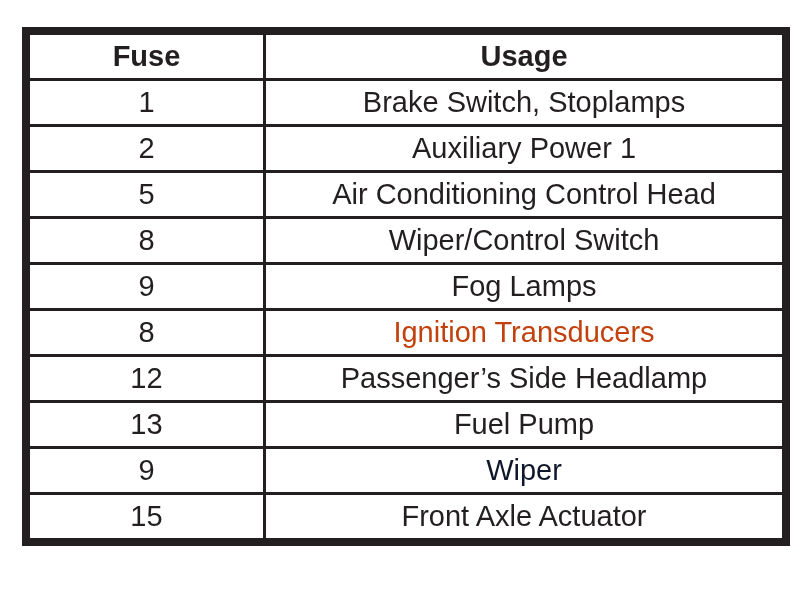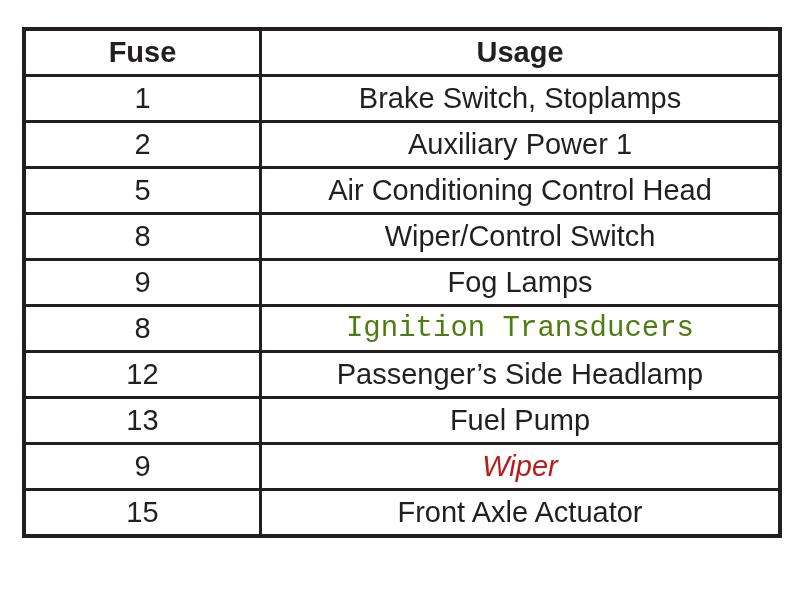--- a/index.html
+++ b/index.html
@@ -19,21 +19,21 @@
     height: 602px;
     background: #ffffff;
   }
   .fuse-table {
     position: absolute;
     left: 22px;
     top: 27px;
     width: 749px;
     border-collapse: collapse;
     table-layout: fixed;
-    border: 4px solid #84cc16;
+    border: 8px solid #84cc16;
   }
   .fuse-table th,
   .fuse-table td {
     border: 3px solid #231f20;
     color: #231f20;
     font-size: 29px;
     height: 43px;
     padding: 0;
     line-height: 1.1;
     vertical-align: middle;
@@ -85,37 +85,37 @@
     <td class="col-usage" style="border-color: rgb(35, 31, 32); color: rgb(35, 31, 32);">Wiper/Control Switch</td>
   </tr>
 
   <tr>
     <td class="col-fuse" style="border-color: rgb(35, 31, 32); color: rgb(35, 31, 32);">9</td>
     <td class="col-usage" style="border-color: rgb(35, 31, 32); color: rgb(35, 31, 32);">Fog Lamps</td>
   </tr>
 
   <tr>
     <td class="col-fuse" style="border-color: rgb(35, 31, 32); color: rgb(35, 31, 32);">8</td>
-    <td class="col-usage" style="border-color: rgb(35, 31, 32); color: #4d7c0f; font-family: Liberation Mono, monospace;">Ignition Transducers</td>
+    <td class="col-usage" style="border-color: rgb(35, 31, 32); color: #c2410c;">Ignition Transducers</td>
   </tr>
 
 
   <tr>
     <td class="col-fuse" style="border-color: rgb(35, 31, 32); color: rgb(35, 31, 32);">12</td>
     <td class="col-usage" style="border-color: rgb(35, 31, 32); color: rgb(35, 31, 32);">Passenger’s Side Headlamp</td>
   </tr>
 
   <tr>
     <td class="col-fuse" style="border-color: rgb(35, 31, 32); color: rgb(35, 31, 32);">13</td>
     <td class="col-usage" style="border-color: rgb(35, 31, 32); color: rgb(35, 31, 32);">Fuel Pump</td>
   </tr>
 
   <tr>
     <td class="col-fuse" style="border-color: rgb(35, 31, 32); color: rgb(35, 31, 32);">9</td>
-    <td class="col-usage" style="border-color: rgb(35, 31, 32); color: #b91c1c; font-style: italic;">Wiper</td>
+    <td class="col-usage" style="border-color: rgb(35, 31, 32); color: #0f172a;">Wiper</td>
   </tr>
 
   <tr>
     <td class="col-fuse" style="border-color: rgb(35, 31, 32); color: rgb(35, 31, 32);">15</td>
     <td class="col-usage" style="border-color: rgb(35, 31, 32); color: rgb(35, 31, 32);">Front Axle Actuator</td>
   </tr>
 </tbody>
   </table>
 </div>
 

